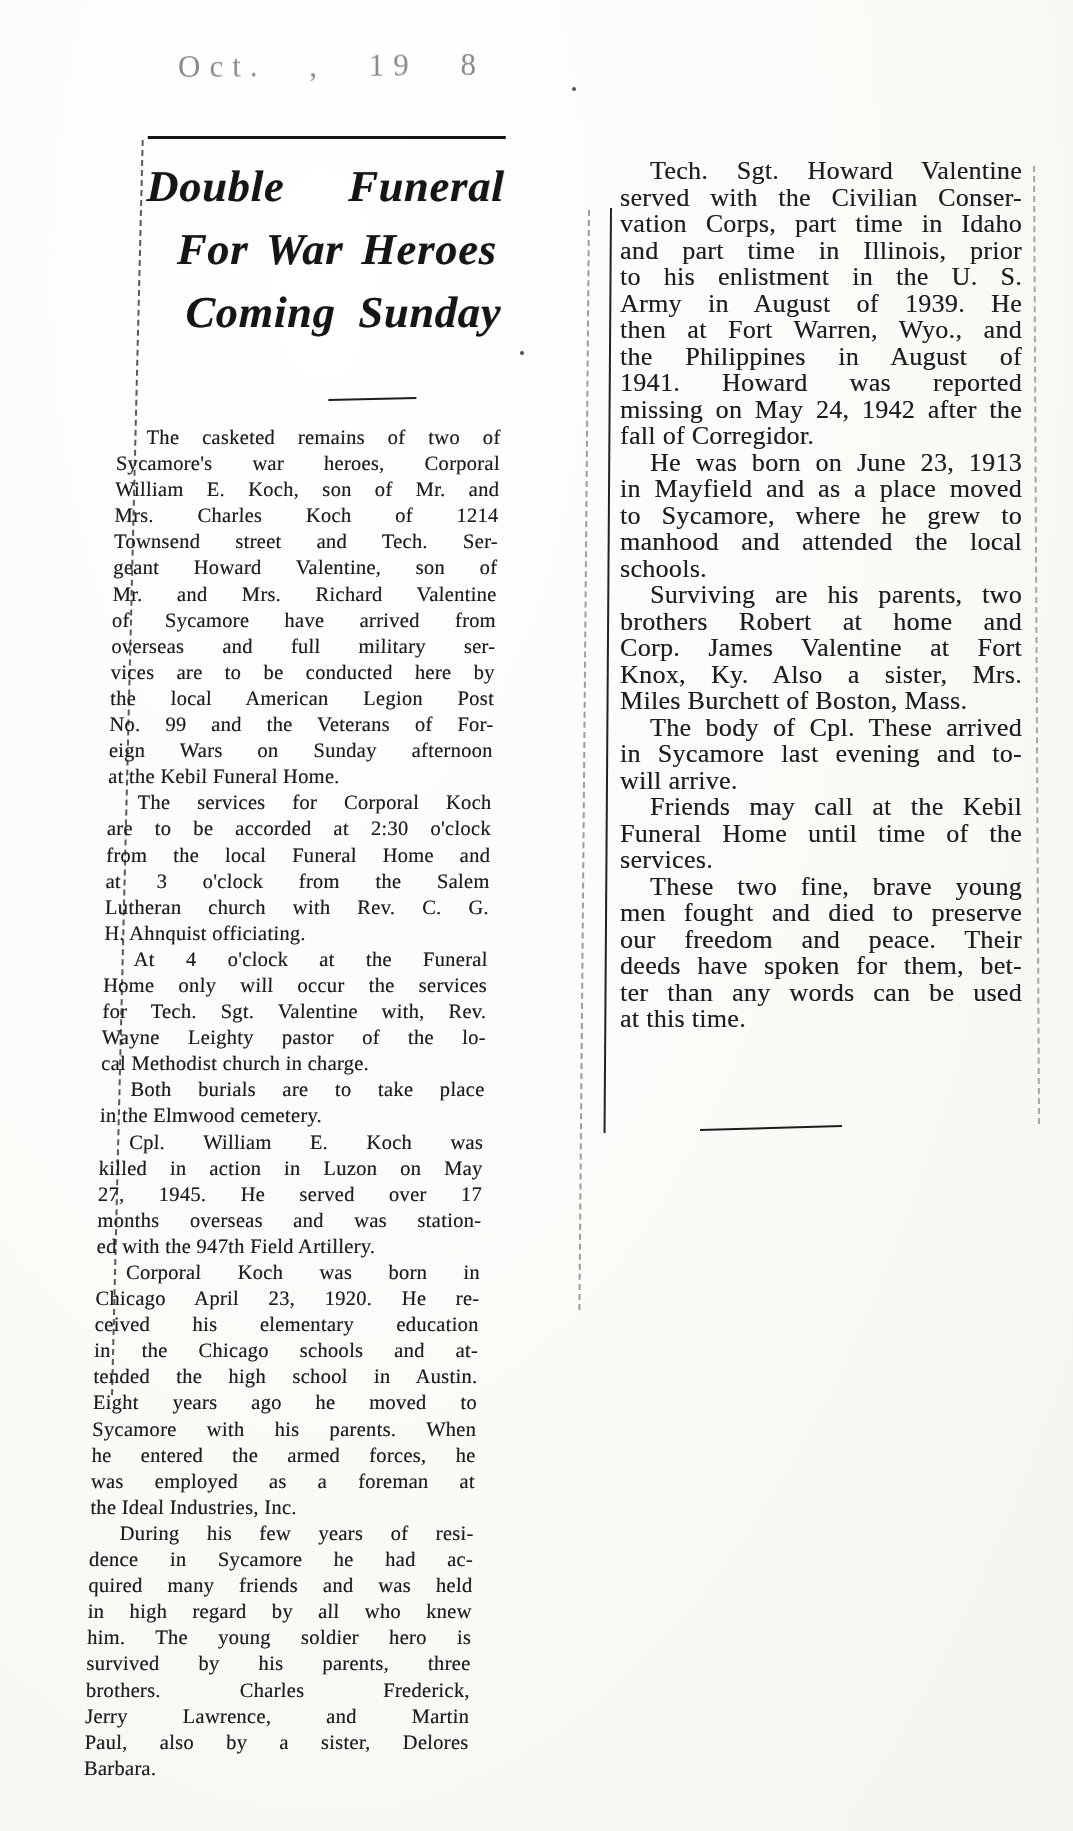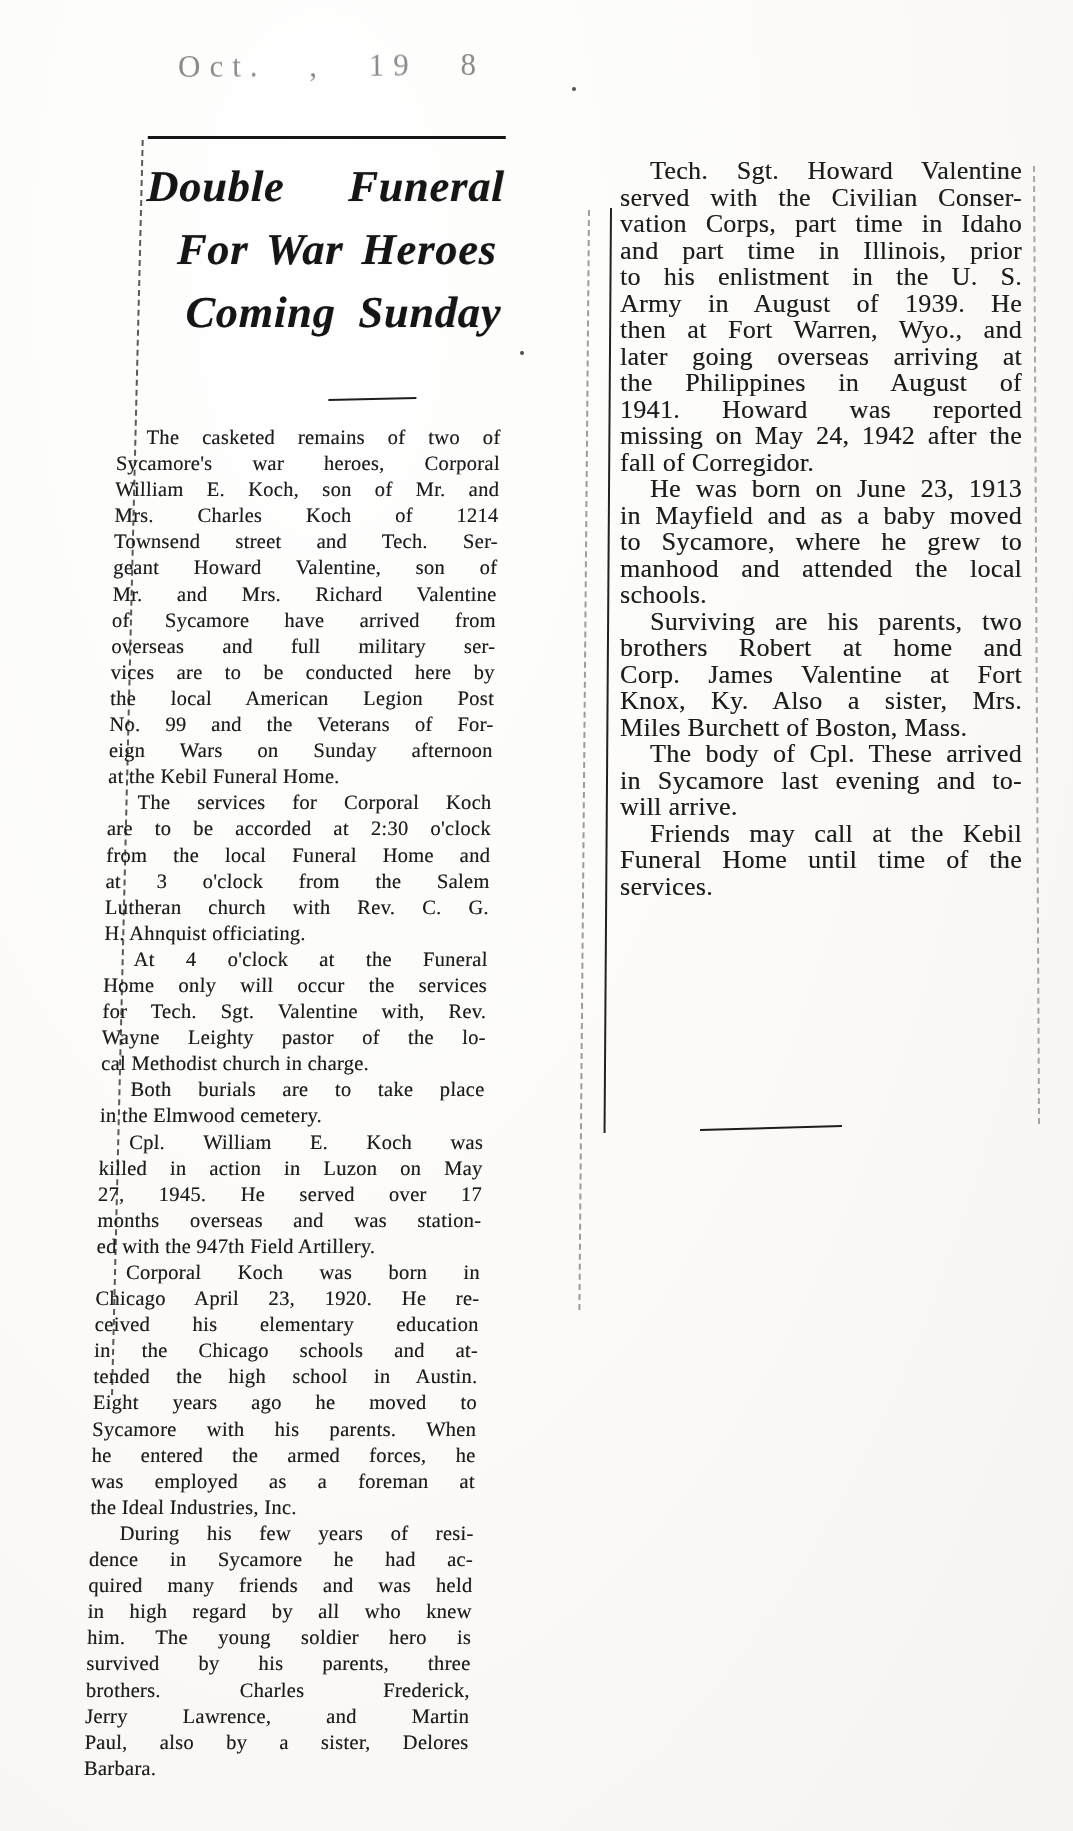--- a/index.html
+++ b/index.html
@@ -185,29 +185,28 @@
 
   <div class="column col-right">
       <div class="para">
         <div class="line first">Tech. Sgt. Howard Valentine</div>
         <div class="line">served with the Civilian Conser-</div>
         <div class="line">vation Corps, part time in Idaho</div>
         <div class="line">and part time in Illinois, prior</div>
         <div class="line">to his enlistment in the U. S.</div>
         <div class="line">Army in August of 1939. He</div>
         <div class="line">then at Fort Warren, Wyo., and</div>
-        <div class="line">later going overseas arriving at</div>
         <div class="line">the Philippines in August of</div>
         <div class="line">1941. Howard was reported</div>
         <div class="line">missing on May 24, 1942 after the</div>
         <div class="line last">fall of Corregidor.</div>
       </div>
       <div class="para">
         <div class="line first">He was born on June 23, 1913</div>
-        <div class="line">in Mayfield and as a baby moved</div>
+        <div class="line">in Mayfield and as a place moved</div>
         <div class="line">to Sycamore, where he grew to</div>
         <div class="line">manhood and attended the local</div>
         <div class="line last">schools.</div>
       </div>
       <div class="para">
         <div class="line first">Surviving are his parents, two</div>
         <div class="line">brothers Robert at home and</div>
         <div class="line">Corp. James Valentine at Fort</div>
         <div class="line">Knox, Ky. Also a sister, Mrs.</div>
         <div class="line last">Miles Burchett of Boston, Mass.</div>
@@ -215,17 +214,25 @@
       <div class="para">
         <div class="line first">The body of Cpl. These arrived</div>
         <div class="line">in Sycamore last evening and to-</div>
         <div class="line last">will arrive.</div>
       </div>
       <div class="para">
         <div class="line first">Friends may call at the Kebil</div>
         <div class="line">Funeral Home until time of the</div>
         <div class="line last">services.</div>
       </div>
+      <div class="para">
+        <div class="line first">These two fine, brave young</div>
+        <div class="line">men fought and died to preserve</div>
+        <div class="line">our freedom and peace. Their</div>
+        <div class="line">deeds have spoken for them, bet-</div>
+        <div class="line">ter than any words can be used</div>
+        <div class="line last">at this time.</div>
+      </div>
     </div>
 
   <div class="end-rule"></div>
 
 </div>
 
 </body></html>

